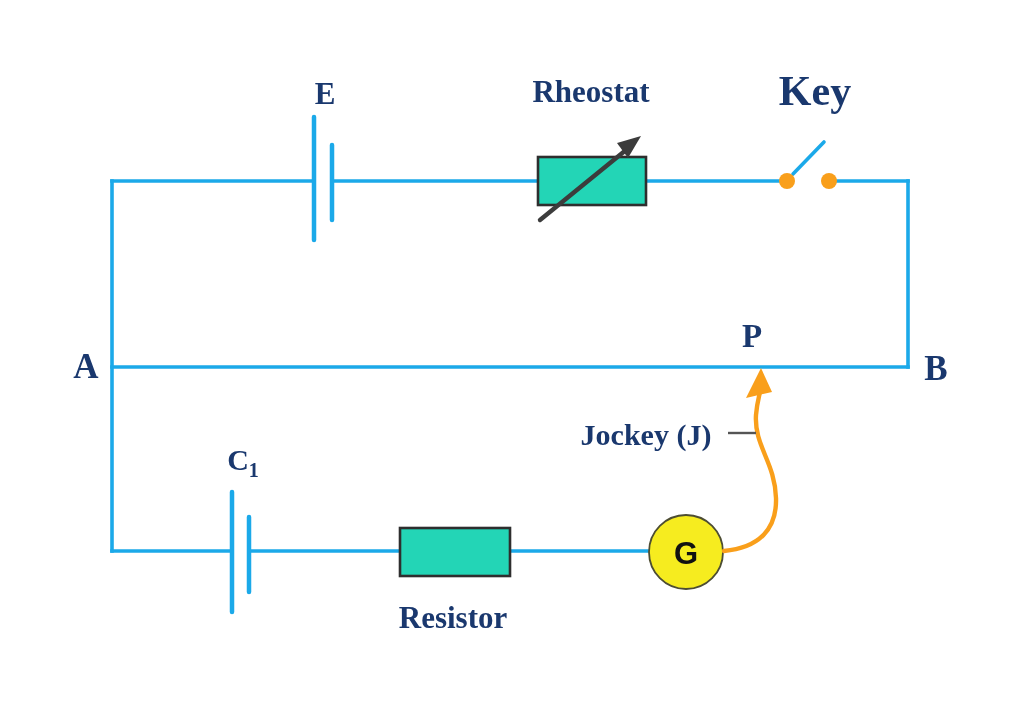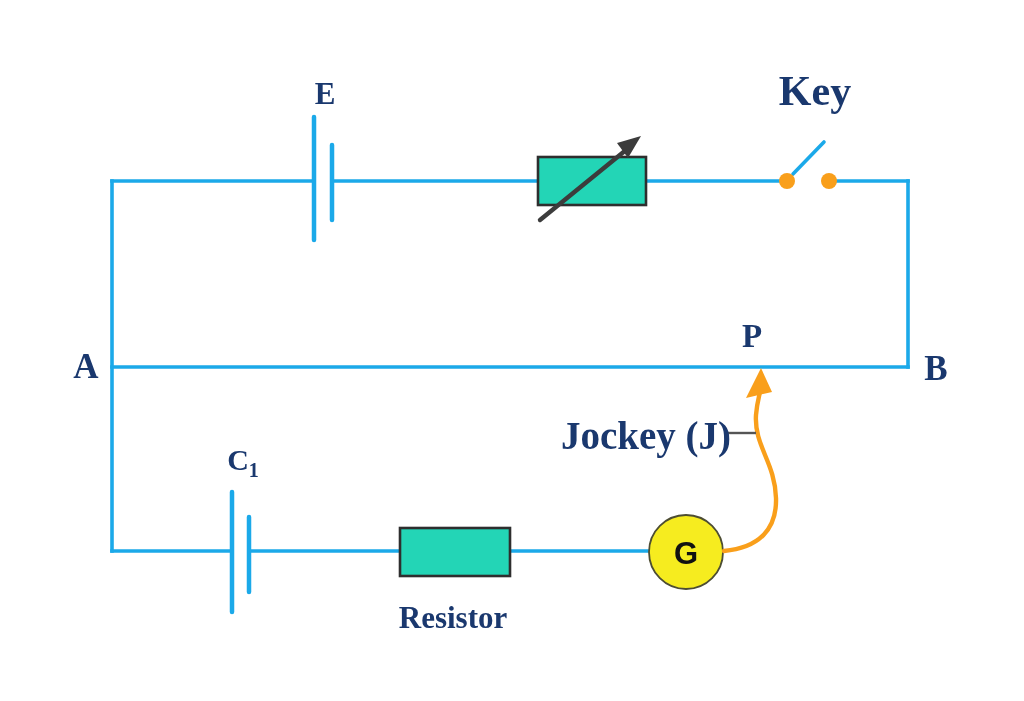--- a/index.html
+++ b/index.html
@@ -19,21 +19,21 @@
     transform:translate(-50%,-50%);
     white-space:nowrap;
     line-height:1;
   }
   .lbl-e        {left:325px;top:93px; font-size:31px;}
   .lbl-rheostat {left:591px;top:91px; font-size:31px;}
   .lbl-key      {left:815px;top:91px; font-size:42px;}
   .lbl-a        {left:86px; top:366px;font-size:35px;}
   .lbl-b        {left:936px;top:368px;font-size:35px;}
   .lbl-p        {left:752px;top:336px;font-size:33px;}
-  .lbl-jockey   {left:646px;top:435px;font-size:39px;text-align:center;}
+  .lbl-jockey   {left:646px;top:435px;font-size:30px;text-align:center;}
   .lbl-c1       {left:243px;top:460px;font-size:30px;}
   .lbl-c1 sub   {font-size:20px;line-height:0;}
   .lbl-resistor {left:453px;top:617px;font-size:31px;}
   .lbl-g{
     left:686px;top:553px;font-size:31px;
     color:#111111;
     font-family:"Liberation Sans", sans-serif;
     letter-spacing:0;
   }
 </style>
@@ -102,20 +102,21 @@
                C 775 462 754 446 756 415
                C 757 403 759 397 760 392" fill="none" stroke="#F99F1B" stroke-width="4.4" stroke-linecap="round"></path>
       <polygon points="761,368 746,398 772,392" fill="#F99F1B"></polygon>
     </g>
 
     <line x1="728" y1="433" x2="756" y2="433" stroke="#555555" stroke-width="2.4"></line>
   </svg>
 
   <div class="lbl lbl-e">E</div>
 
+  <div class="lbl lbl-rheostat">Rheostat</div>
 
   <div class="lbl lbl-key">Key</div>
 
   <div class="lbl lbl-a">A</div>
 
   <div class="lbl lbl-b">B</div>
 
   <div class="lbl lbl-p">P</div>
 
   <div class="lbl lbl-jockey">Jockey (J)</div>

